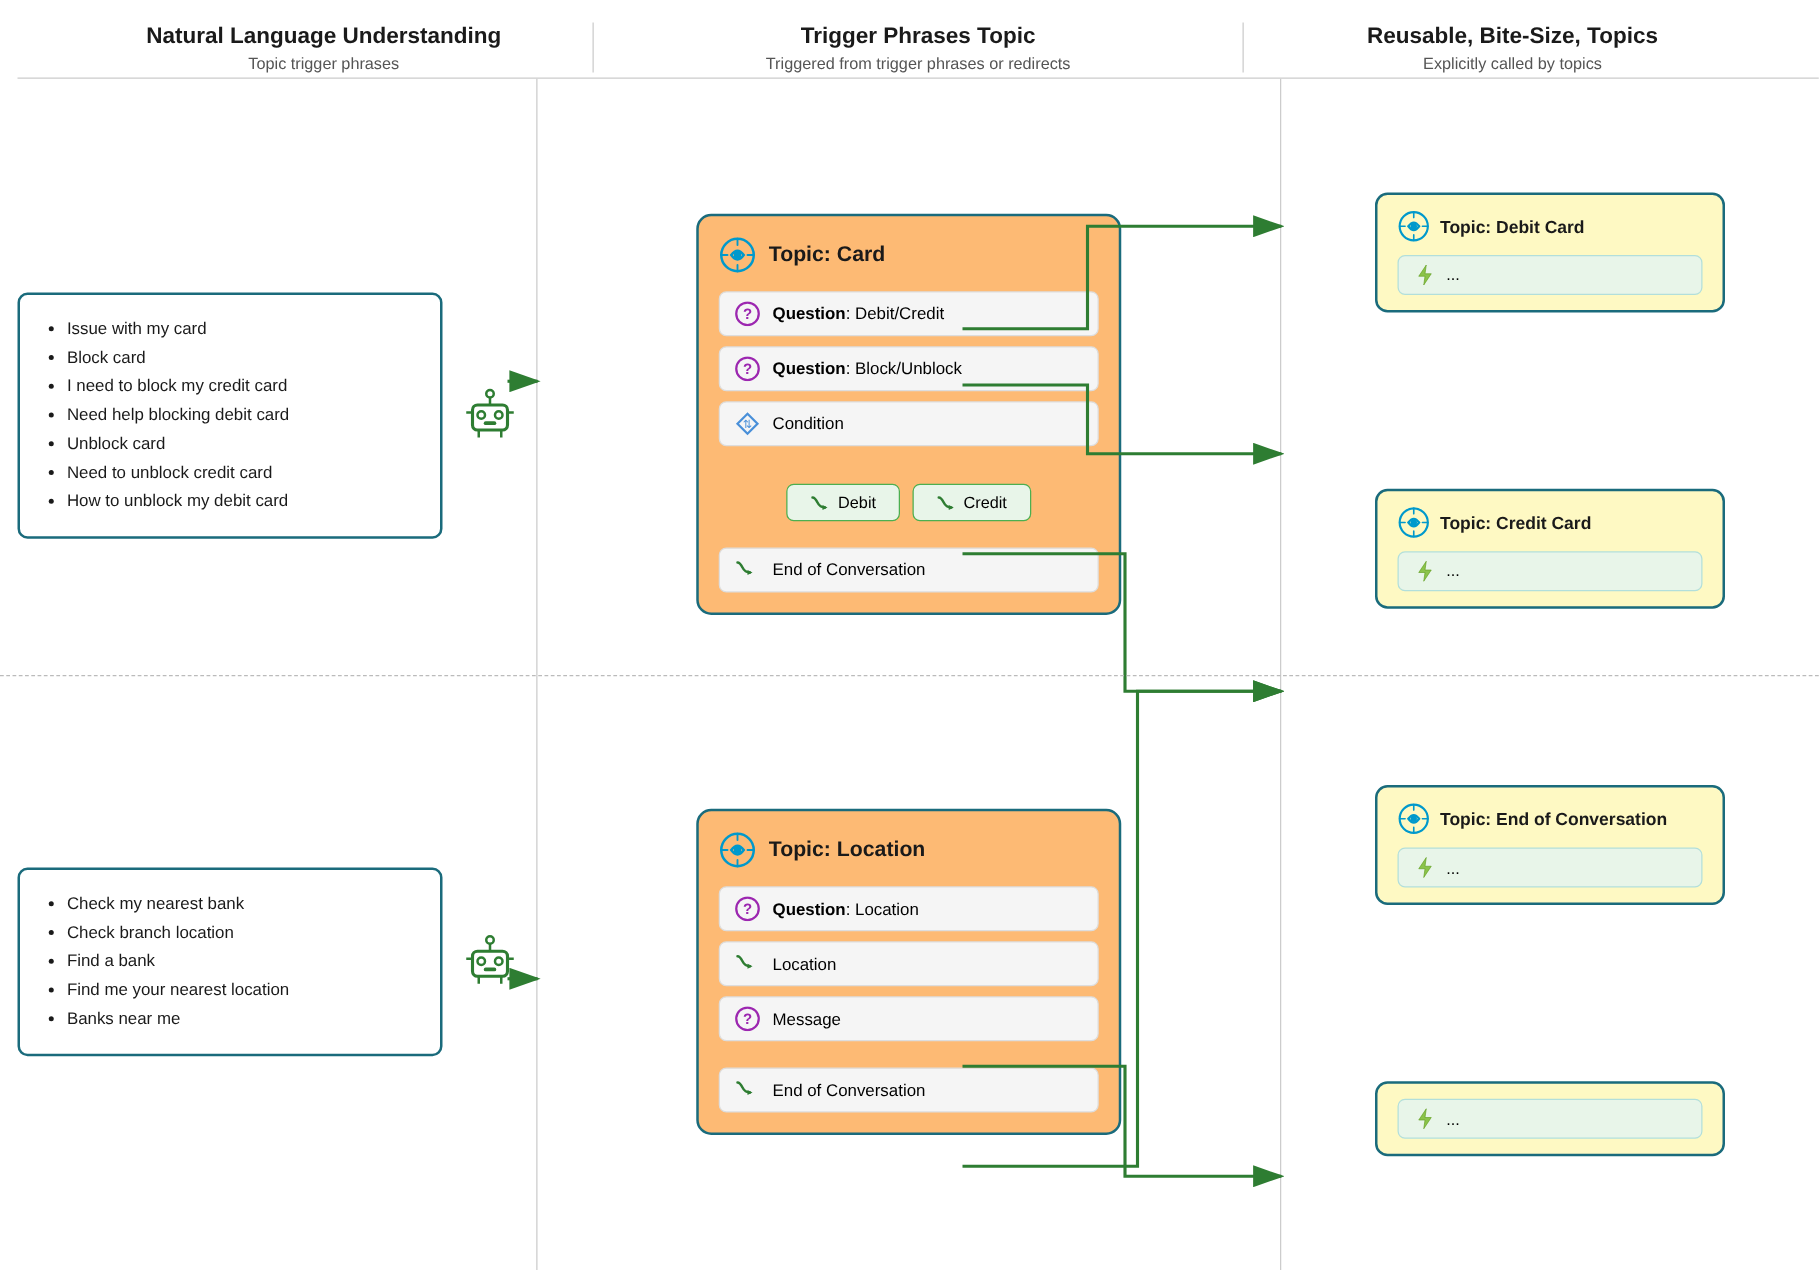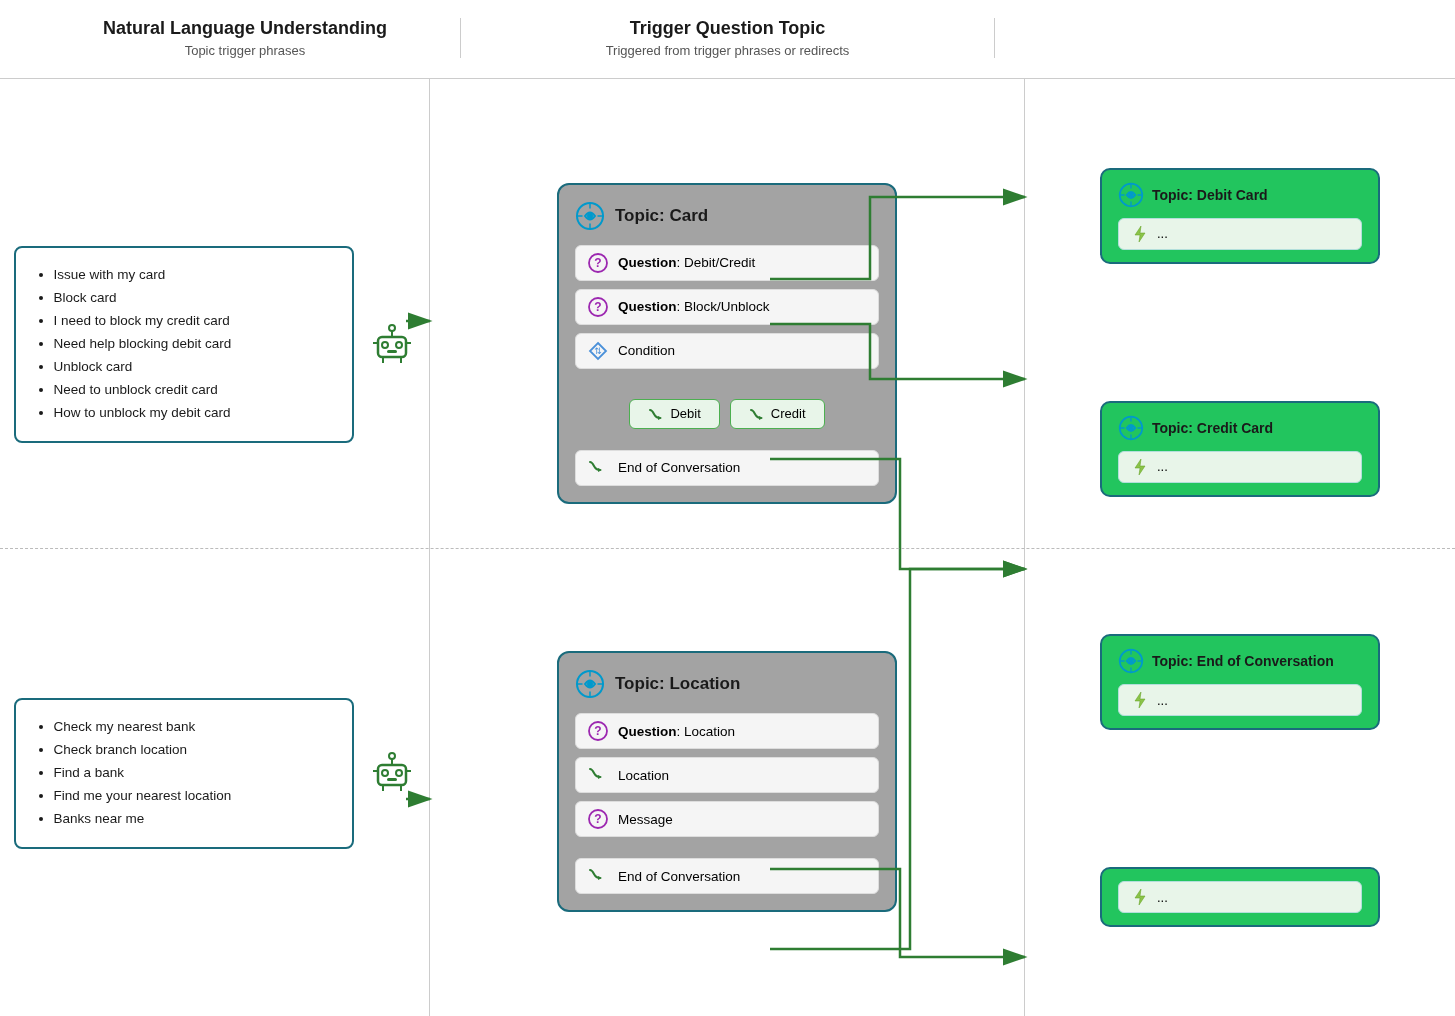--- a/index.html
+++ b/index.html
@@ -16,21 +16,22 @@
       position: relative;
       display: flex;
       flex-direction: column;
     }
 
     
     .header {
       display: grid;
       grid-template-columns: 430px 1fr 430px;
       border-bottom: 1px solid #ccc;
-      padding: 18px 30px 20px;
+      padding: 18px 30px 4px;
+      margin-left: 14px;
     }
     .header-col {
       text-align: center;
     }
     .header-title {
       font-size: 18px;
       font-weight: 700;
       color: #1a1a1a;
       margin-bottom: 4px;
     }
@@ -54,21 +55,21 @@
       color: #1a1a1a;
       line-height: 1.7;
     }
     .nlu-box ul {
       list-style: disc;
       padding-left: 18px;
     }
 
     
     .topic-card {
-      background: #a3a3a3;
+      background: #fdba74;
       border: 2.5px solid #1a6b7c;
       border-radius: 12px;
       padding: 16px;
       width: 340px;
       position: relative;
     }
     .topic-card-header {
       display: flex;
       align-items: center;
       gap: 10px;
@@ -107,21 +108,21 @@
       padding: 6px 18px;
       font-size: 13px;
       display: flex;
       align-items: center;
       gap: 6px;
       margin-top: 22px;
     }
 
     
     .reuse-card {
-      background: #22c55e;
+      background: #fef9c3;
       border: 2.5px solid #1a6b7c;
       border-radius: 10px;
       padding: 12px 16px;
       width: 280px;
     }
     .reuse-card-header {
       display: flex;
       align-items: center;
       gap: 8px;
       margin-bottom: 10px;
@@ -171,22 +172,26 @@
 <body>
 
 <div class="diagram-container">
 
   <div class="header">
     <div class="header-col">
       <div class="header-title">Natural Language Understanding</div>
       <div class="header-sub">Topic trigger phrases</div>
     </div>
     <div class="header-col header-divider">
-      <div class="header-title">Trigger Question Topic</div>
+      <div class="header-title">Trigger Phrases Topic</div>
       <div class="header-sub">Triggered from trigger phrases or redirects</div>
+    </div>
+    <div class="header-col">
+      <div class="header-title">Reusable, Bite-Size, Topics</div>
+      <div class="header-sub">Explicitly called by topics</div>
     </div>
   </div>
 
   <div class="main-body" style="position:relative; flex:1;">
 
     <div class="top-divider-line"></div>
 
     <div style="border-right:1px solid #ccc; display:flex; flex-direction:column; align-items:center; justify-content:space-around; padding:40px 20px; gap:0;">
 
       <div style="display:flex; align-items:center; gap:14px;">

